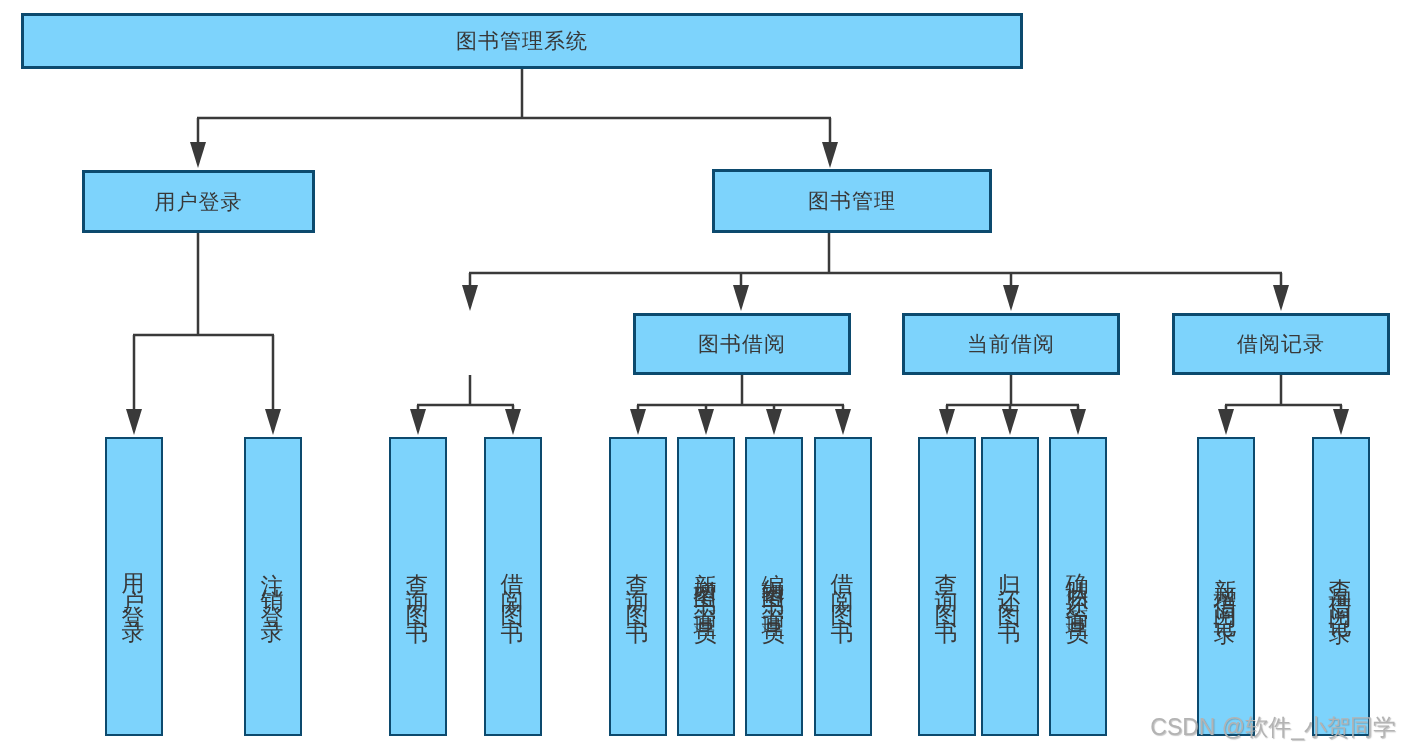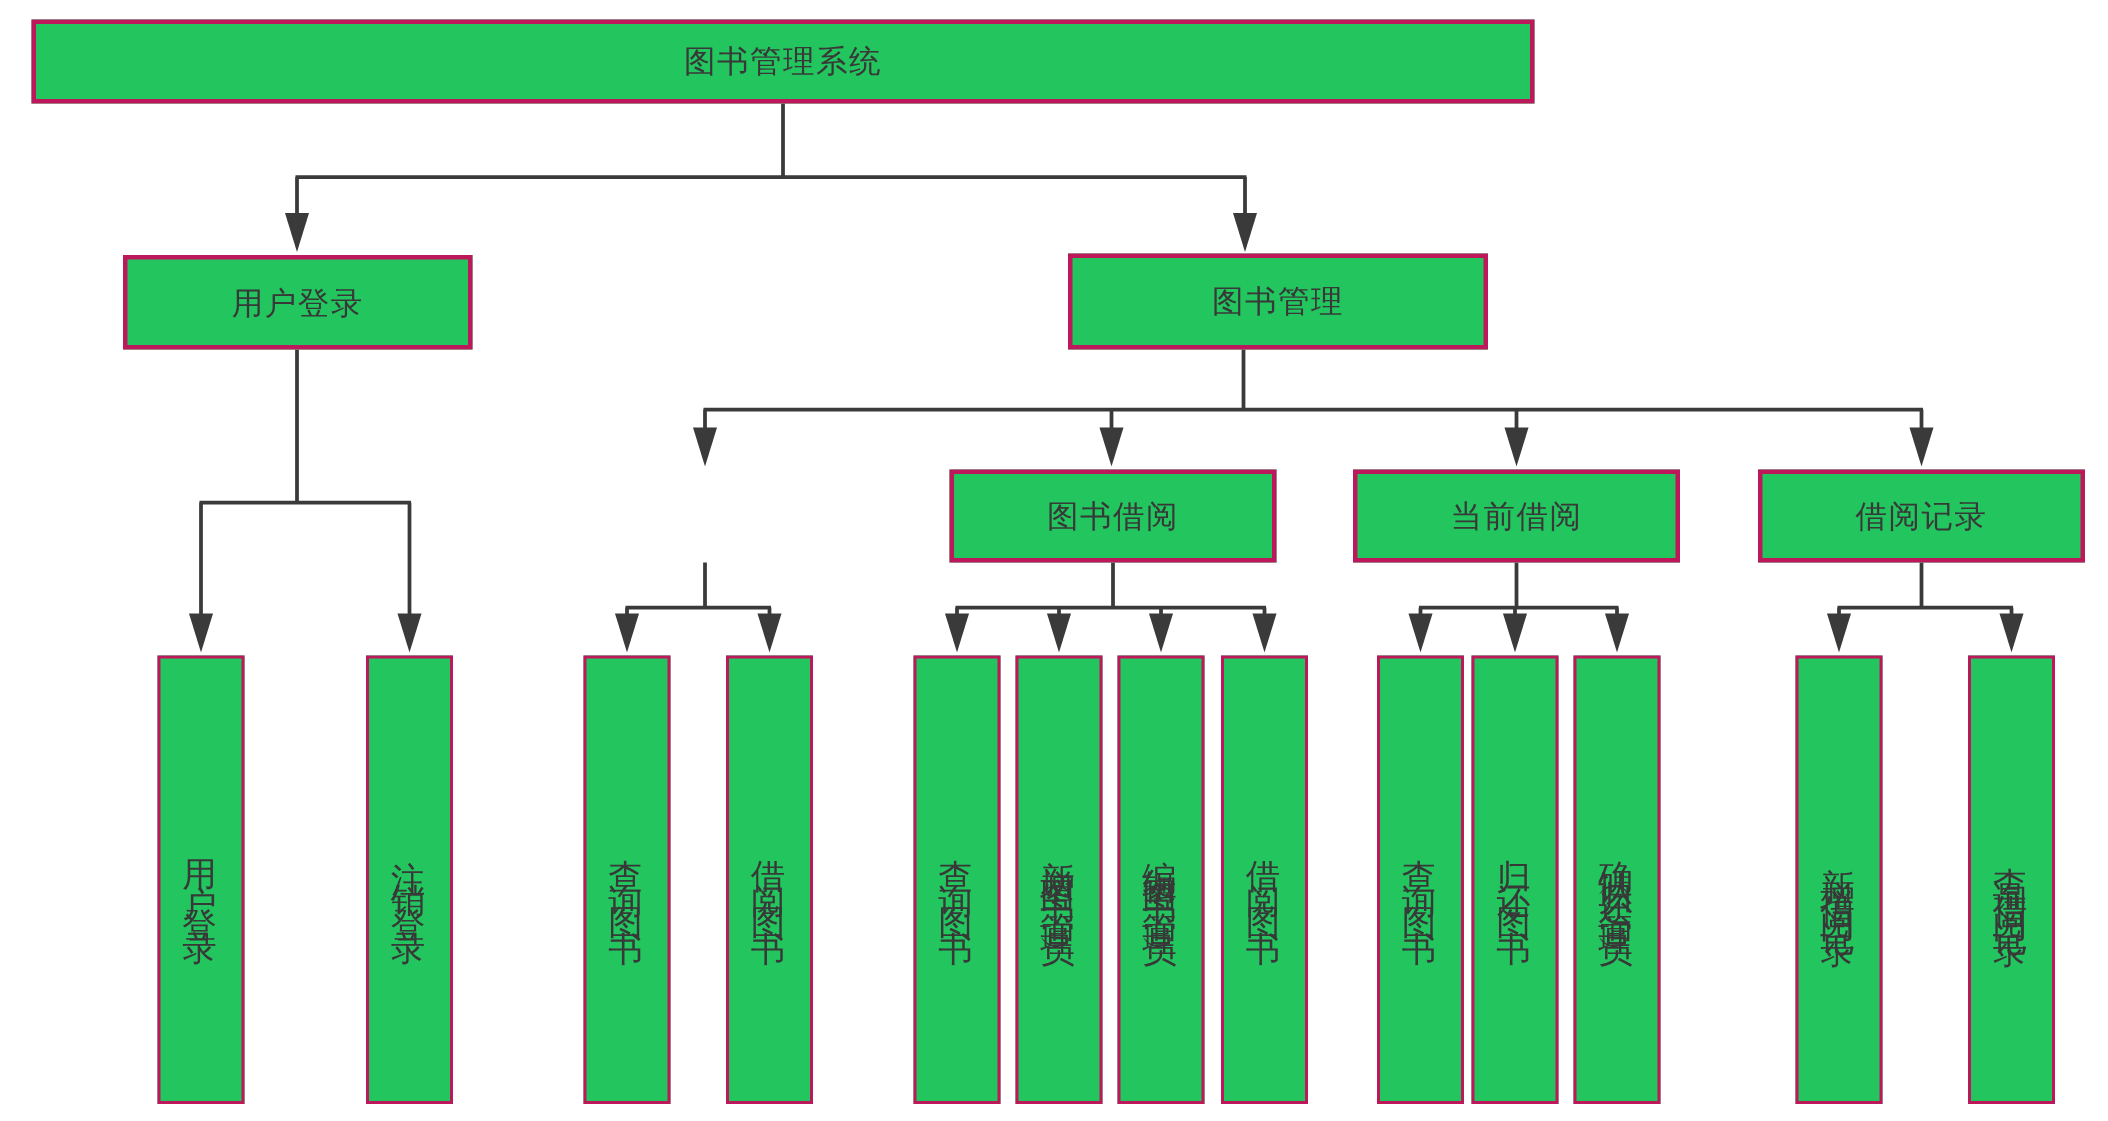--- a/index.html
+++ b/index.html
@@ -13,22 +13,22 @@
     color: #383838;
     overflow: hidden;
   }
   #connectors {
     position: absolute;
     left: 0; top: 0;
     width: 1405px; height: 747px;
   }
   .node {
     position: absolute;
-    background: #22c55e;
-    border: 3px solid #be185d;
+    background: #7dd3fc;
+    border: 3px solid #0c4a6e;
     display: flex;
     align-items: center;
     justify-content: center;
     color: #383838;
   }
   .node.h { font-size: 21px; letter-spacing: 1px; }
   .node.leaf {
     border-width: 2.5px;
     font-size: 23px;
   }
@@ -156,14 +156,15 @@
     <span>确认归还（管理员）</span>
   </div>
 
   <div class="node leaf med" style="left:1197px; top:437px; width:58px; height:299px;">
     <span>新增借阅记录</span>
   </div>
   <div class="node leaf med" style="left:1312px; top:437px; width:58px; height:299px;">
     <span>查询借阅记录</span>
   </div>
 
+  <div id="watermark">CSDN @软件_小贺同学</div>
 
 </div>
 
 </body></html>

